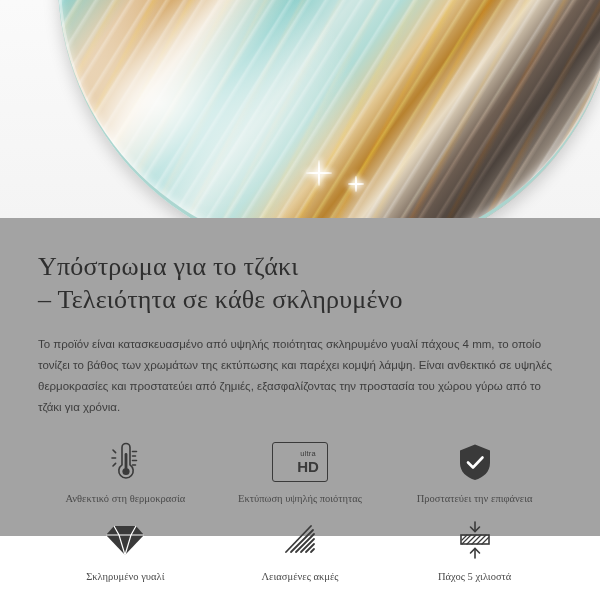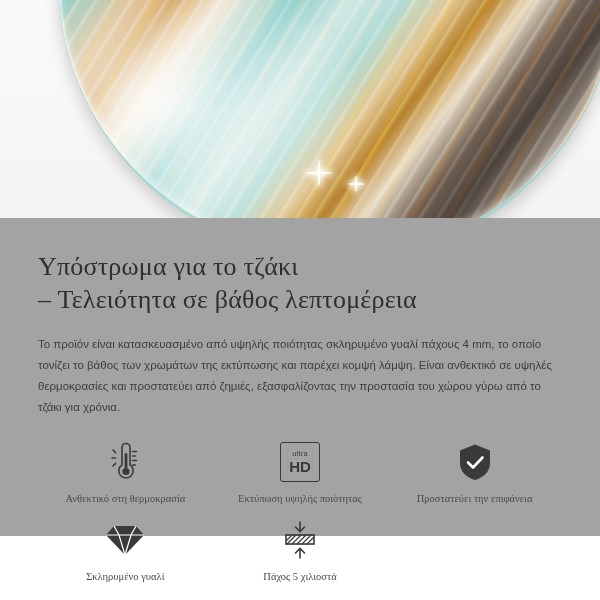--- a/index.html
+++ b/index.html
@@ -199,21 +199,21 @@
     </div>
     <div class="plate-rim"></div>
     <div class="sparkle s1"></div>
     <div class="sparkle s2"></div>
   </div>
 
   <div class="content">
 
     <h1 class="headline">
       <span>Υπόστρωμα για το τζάκι</span>
-      <span class="line2">– Τελειότητα σε βάθος λεπτομέρεια</span>
+      <span class="line2">– Τελειότητα σε κάθε σκληρυμένο</span>
     </h1>
 
     <p class="body-text">Το προϊόν είναι κατασκευασμένο από υψηλής ποιότητας σκληρυμένο γυαλί πάχους 4 mm, το οποίο τονίζει το βάθος των χρωμάτων της εκτύπωσης και παρέχει κομψή λάμψη. Είναι ανθεκτικό σε υψηλές θερμοκρασίες και προστατεύει από ζημιές, εξασφαλίζοντας την προστασία του χώρου γύρω από το τζάκι για χρόνια.</p>
 
     <div class="features">
 
       <div class="feature">
         <div class="feature-icon">
           <svg width="34" height="42" viewBox="0 0 34 42" fill="none" stroke="#3a3a3a" stroke-width="1.6">
             <path d="M14 6.5a4 4 0 0 1 8 0v17.3a7.2 7.2 0 1 1-8 0V6.5z"></path>
@@ -221,21 +221,21 @@
             <rect x="16.6" y="12" width="2.8" height="16" rx="1.4" fill="#3a3a3a" stroke="none"></rect>
             <path d="M24.5 10.5h4M24.5 15h3M24.5 19.5h4M24.5 24h3" stroke-linecap="round"></path>
             <path d="M5 9l2.6 2.6M4 17h3.6M5 25l2.6-2.6" stroke-linecap="round"></path>
           </svg>
         </div>
         <div class="feature-label">Ανθεκτικό στη θερμοκρασία</div>
       </div>
 
       <div class="feature">
         <div class="feature-icon">
-          <div style="width:38px;height:38px;border:1.6px solid #3a3a3a;border-radius:3px;display:flex;flex-direction:column;align-items:center;justify-content:center;line-height:1;">
+          <div style="width:38px;height:38px;border:1.6px solid #3a3a3a;border-radius:3px;display:flex;flex-direction:column;align-items:center;justify-content:center;line-height:1;padding-left:16px;">
             <span style="font-size:7.5px;color:#3a3a3a;letter-spacing:0.2px;">ultra</span>
             <span style="font-size:15px;font-weight:bold;color:#3a3a3a;margin-top:2px;">HD</span>
           </div>
         </div>
         <div class="feature-label">Εκτύπωση υψηλής ποιότητας</div>
       </div>
 
       <div class="feature">
         <div class="feature-icon">
           <svg width="40" height="42" viewBox="0 0 40 42">
@@ -249,20 +249,33 @@
       <div class="feature">
         <div class="feature-icon">
           <svg width="42" height="38" viewBox="0 0 42 38">
             <path d="M10 5 H32 L40 14 L21 34 L2 14 Z" fill="#3a3a3a"></path>
             <path d="M2 14 H40 M10 5 L15 14 L21 34 M32 5 L27 14 L21 34" fill="none" stroke="#ffffff" stroke-width="1.2"></path>
           </svg>
         </div>
         <div class="feature-label">Σκληρυμένο γυαλί</div>
       </div>
 
+      <div class="feature">
+        <div class="feature-icon">
+          <svg width="40" height="38" viewBox="0 0 40 38" stroke="#3a3a3a" stroke-width="1.8" fill="none" stroke-linecap="round">
+            <path d="M6 31 L31 5"></path>
+            <path d="M11 31 L33 9"></path>
+            <path d="M16 31 L34 13"></path>
+            <path d="M21 31 L34 18"></path>
+            <path d="M26 31 L34 23"></path>
+            <path d="M31 31 L34 28"></path>
+          </svg>
+        </div>
+        <div class="feature-label">Λειασμένες ακμές</div>
+      </div>
 
       <div class="feature">
         <div class="feature-icon">
           <svg width="44" height="40" viewBox="0 0 44 40" stroke="#3a3a3a" stroke-width="1.6" fill="none" stroke-linecap="round">
             <path d="M22 2 V11"></path>
             <path d="M17.5 7 L22 11.5 L26.5 7"></path>
             <rect x="8" y="15" width="28" height="9" fill="none"></rect>
             <path d="M9 24 L18 15 M14 24 L23 15 M19 24 L28 15 M24 24 L33 15 M29 24 L35.5 17.5 M9 20 L14 15" stroke-width="1.2"></path>
             <path d="M22 38 V29"></path>
             <path d="M17.5 33 L22 28.5 L26.5 33"></path>

